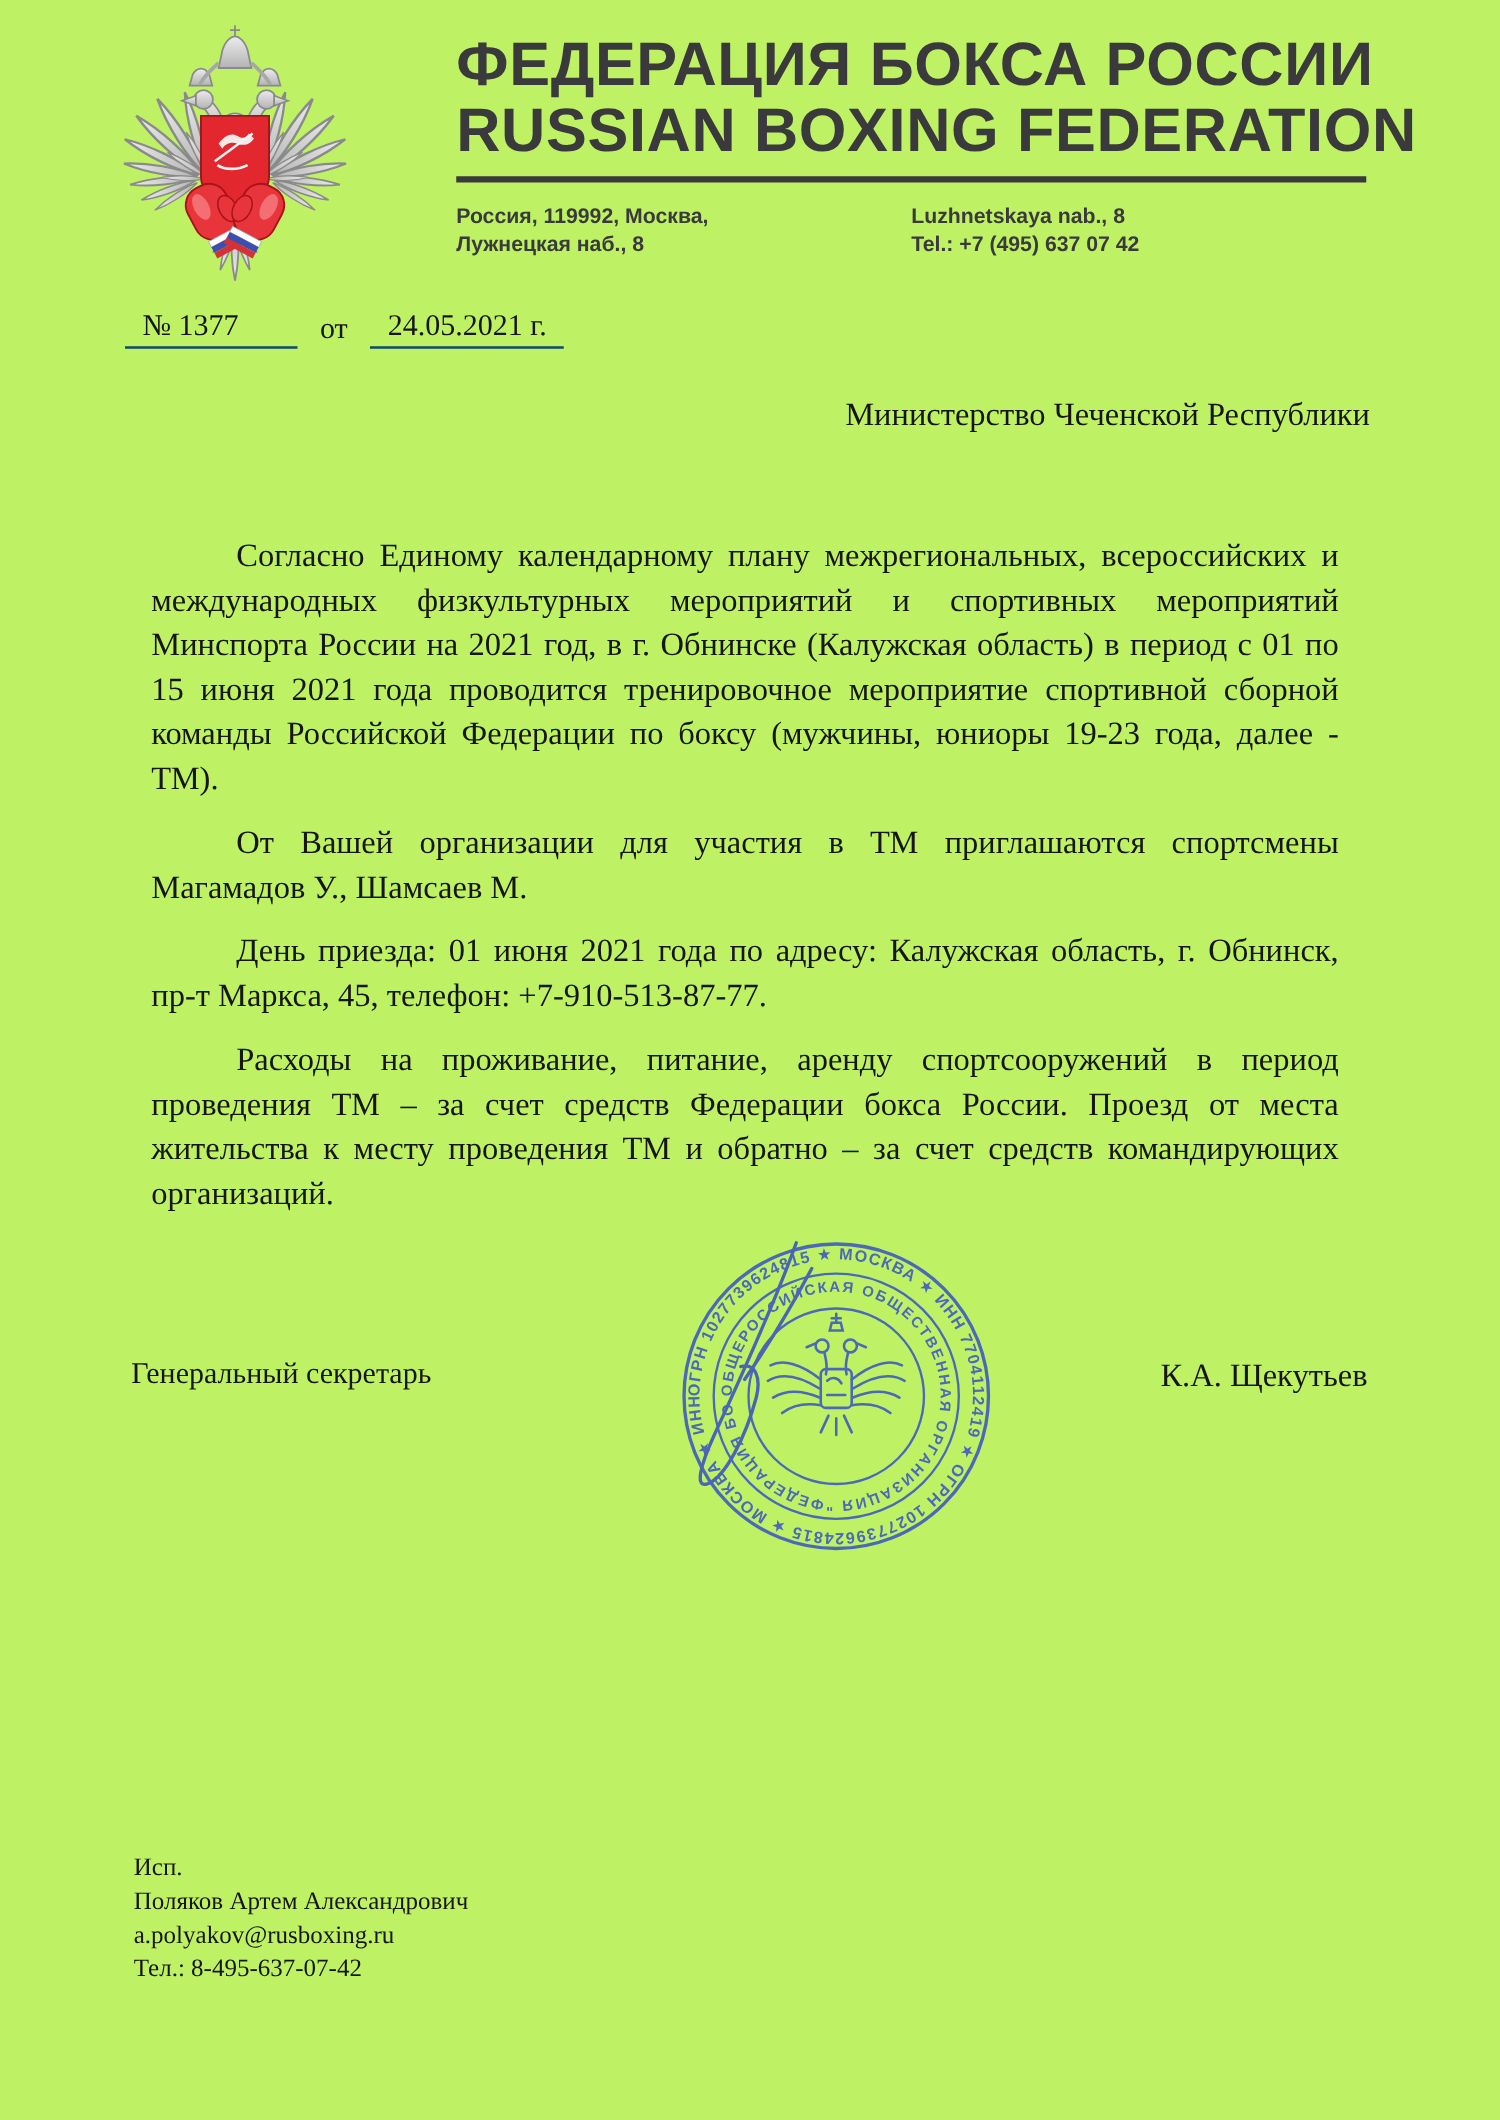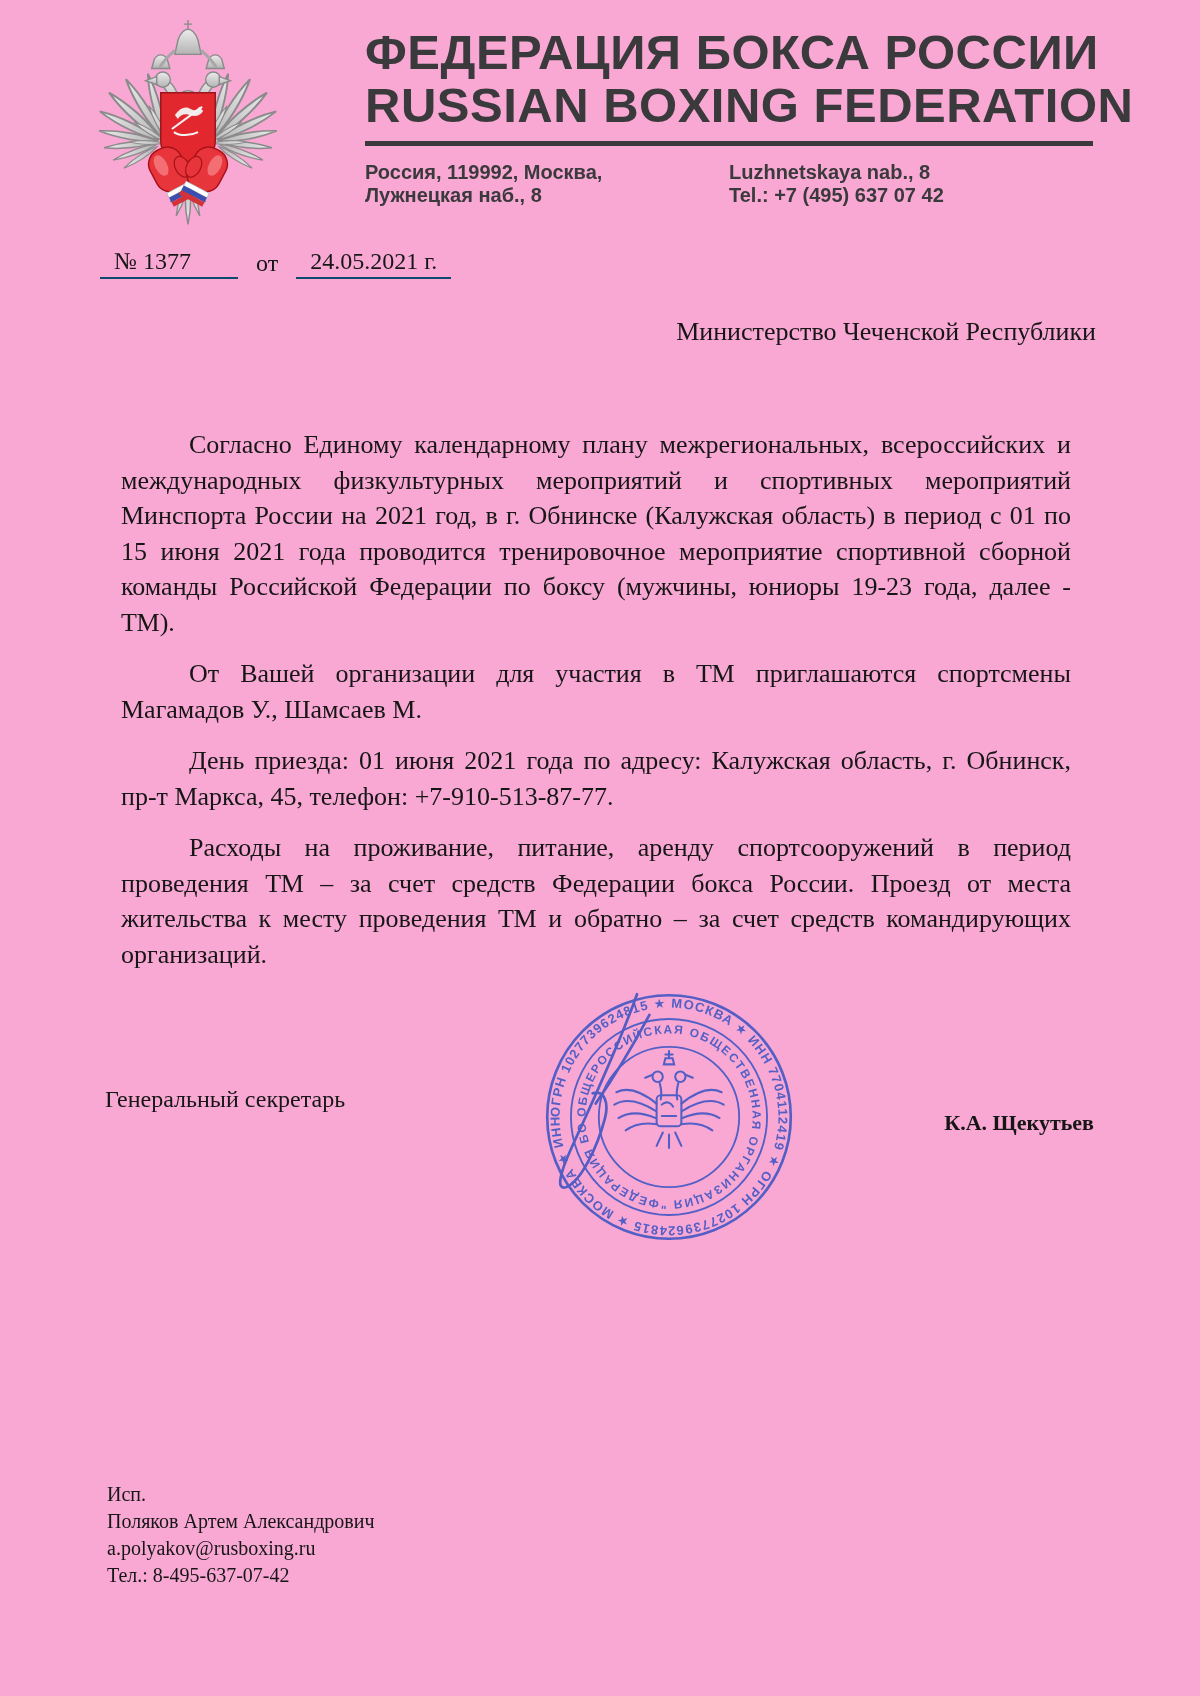--- a/index.html
+++ b/index.html
@@ -1,52 +1,52 @@
 <!DOCTYPE html>
 <html><head>
 <meta charset="utf-8">
 <style>
   html,body{margin:0;padding:0;background:#e9e9e9;}
   .page{
     position:relative;
     width:1200px;height:1696px;
     margin:0 auto;
-    background:#f9a8d4;
+    background:#bef264;
     font-family:"Liberation Serif", serif;
     color:#161616;
     overflow:hidden;
   }
   
   .emblem{position:absolute;left:72px;top:18px;width:232px;height:212px;}
   .head-text{position:absolute;left:365px;top:26px;width:728px;}
   .title{
     font-family:"Liberation Sans", sans-serif;
     font-weight:bold;font-size:49px;line-height:53px;
     letter-spacing:.5px;color:#3a3a3c;white-space:nowrap;
   }
   .head-rule{height:5px;background:#3a3a3c;margin-top:9px;}
   .addr-row{display:flex;margin-top:15px;}
   .addr-col{width:50%;
     font-family:"Liberation Sans", sans-serif;font-weight:bold;
-    font-size:20px;line-height:23px;color:#3a3a3c;}
+    font-size:17px;line-height:23px;color:#3a3a3c;}
   .addr-col div{white-space:nowrap;}
   
   .ref-line{position:absolute;left:100px;top:248px;font-size:24px;display:flex;align-items:flex-end;}
   .ref-underlined{display:inline-block;border-bottom:2px solid #0c4a6e;padding:0 14px 2px 14px;min-width:110px;}
   .ref-sep{margin:0 18px 2px 18px;text-align:center;}
   
   .recipient{position:absolute;right:104px;top:314px;text-align:left;
     font-size:26px;line-height:35px;}
   
   .letter-body{position:absolute;left:105px;top:411px;width:982px;
     font-size:26px;line-height:35.5px;text-align:justify;}
   .letter-body p{margin:16px;text-indent:68px;}
   
   .sign-title{position:absolute;left:105px;top:1086px;font-size:24px;}
-  .sign-name{position:absolute;right:106px;top:1110px;font-size:22px;font-weight:bold;}
+  .sign-name{position:absolute;right:106px;top:1086px;font-size:26px;}
   
   .stamp{position:absolute;left:540px;top:988px;width:258px;height:258px;opacity:.88;}
   
   .footer{position:absolute;left:107px;top:1481px;font-size:20px;line-height:27px;}
 </style>
 </head>
 <body>
 
 <div class="page">
 

